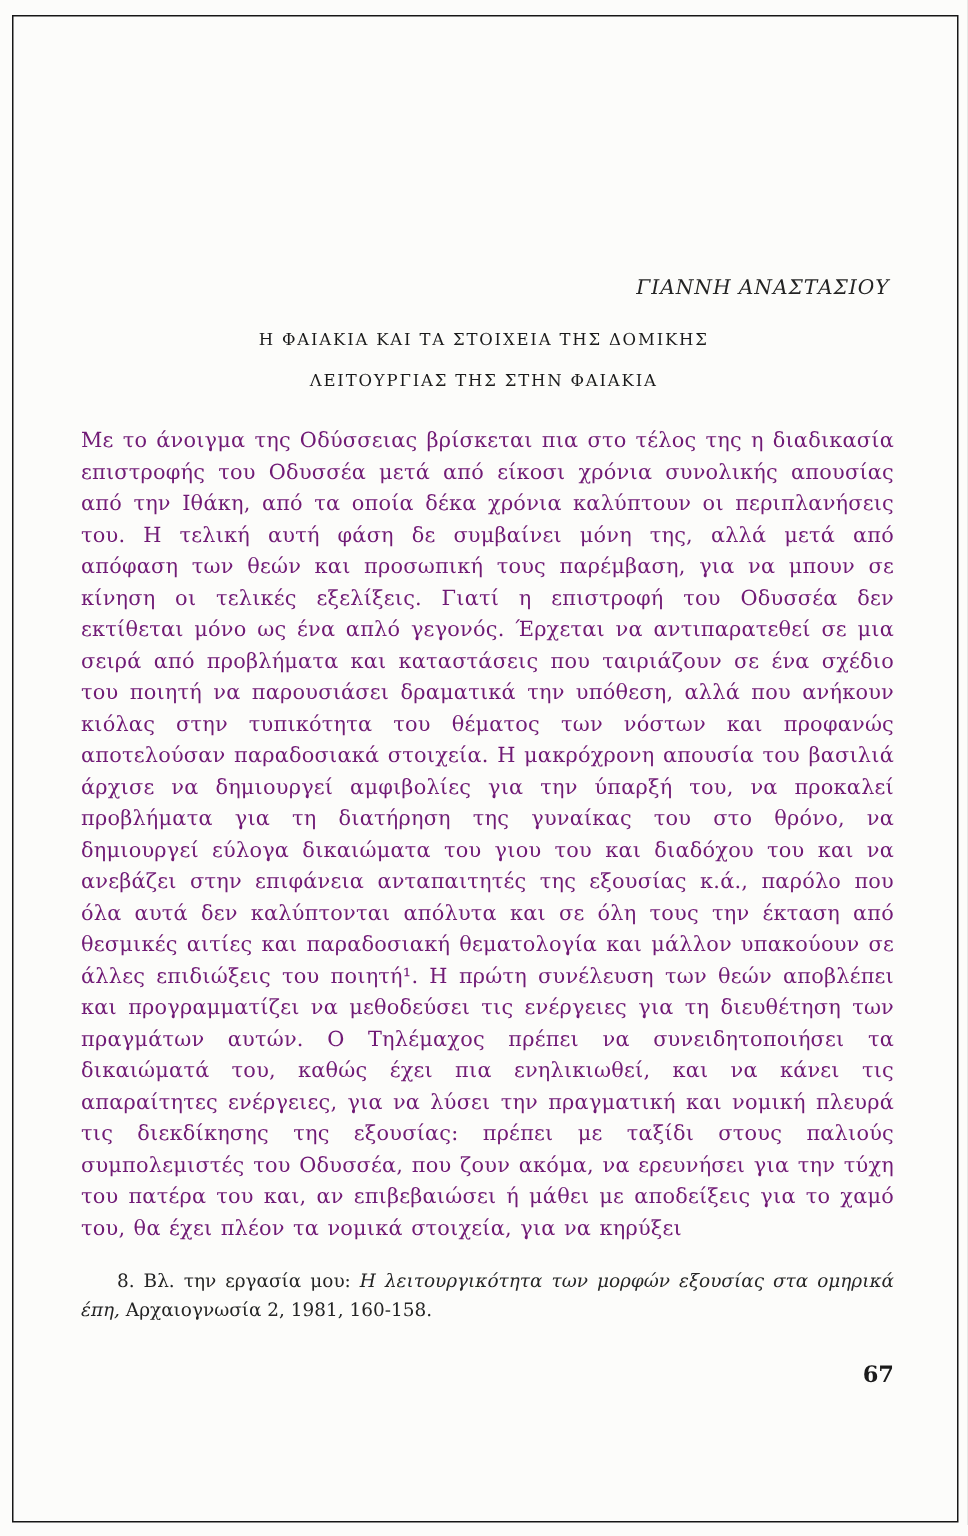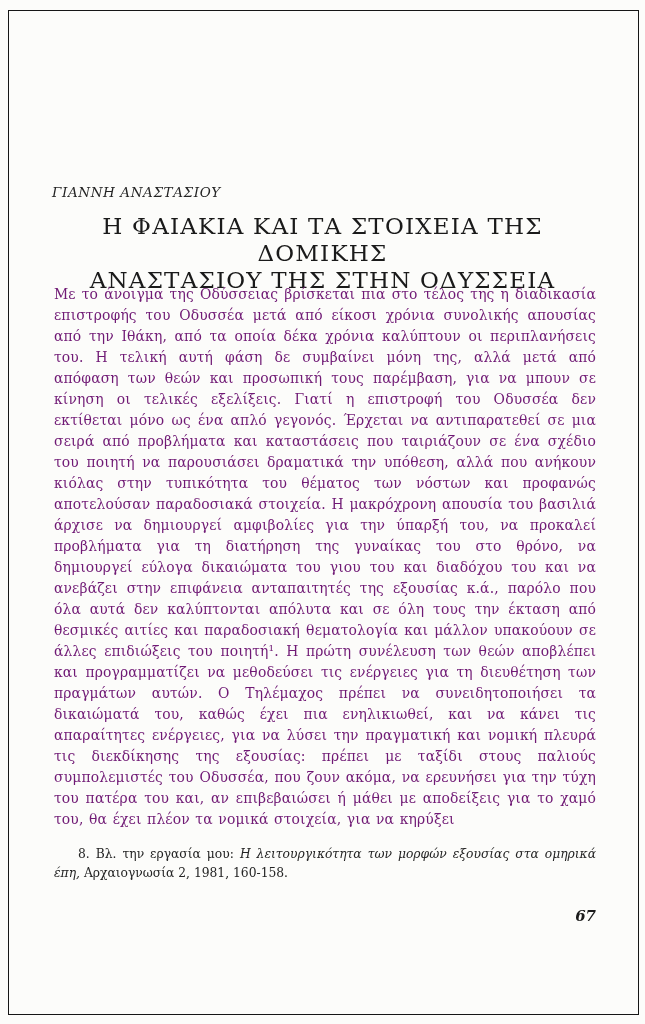--- a/index.html
+++ b/index.html
@@ -24,34 +24,34 @@
     bottom: 9px;
     border: 1px solid #161616;
     pointer-events: none;
   }
 
   .author {
     position: absolute;
     top: 184px;
     left: 52px;
     width: 541px;
-    text-align: left;
+    text-align: right;
     font-style: italic;
     font-size: 13.5px;
     letter-spacing: 0.6px;
     color: #242424;
   }
 
   .title {
     position: absolute;
     top: 213px;
     left: 36px;
     width: 573px;
     text-align: center;
-    font-size: 23px;
+    font-size: 11px;
     font-weight: normal;
     line-height: 27px;
     letter-spacing: 1.2px;
     color: #1a1a1a;
   }
 
   .body-text {
     position: absolute;
     top: 284px;
     left: 54px;
@@ -77,36 +77,35 @@
   }
 
   .footnote .work { font-style: italic; }
 
   .page-number {
     position: absolute;
     top: 907px;
     left: 54px;
     width: 542px;
     text-align: right;
-    font-style: italic;
     font-weight: bold;
     font-size: 15px;
     color: #1b1b1b;
   }
 </style>
 </head>
 <body>
 
 <div class="page">
 
   <div class="frame"></div>
 
   <div class="author">ΓΙΑΝΝΗ ΑΝΑΣΤΑΣΙΟΥ</div>
 
-  <h1 class="title"><span>Η ΦΑΙΑΚΙΑ ΚΑΙ ΤΑ ΣΤΟΙΧΕΙΑ ΤΗΣ ΔΟΜΙΚΗΣ</span><br><span>ΑΝΑΣΤΑΣΙΟΥ ΤΗΣ ΣΤΗΝ ΟΔΥΣΣΕΙΑ</span></h1>
+  <h1 class="title"><span>Η ΦΑΙΑΚΙΑ ΚΑΙ ΤΑ ΣΤΟΙΧΕΙΑ ΤΗΣ ΔΟΜΙΚΗΣ</span><br><span>ΛΕΙΤΟΥΡΓΙΑΣ ΤΗΣ ΣΤΗΝ ΦΑΙΑΚΙΑ</span></h1>
 
   <p class="body-text">Με το άνοιγμα της Οδύσσειας βρίσκεται πια στο τέλος της η διαδικασία επιστροφής του Οδυσσέα μετά από είκοσι χρόνια συνολικής απουσίας από την Ιθάκη, από τα οποία δέκα χρόνια καλύπτουν οι περιπλανήσεις του. Η τελική αυτή φάση δε συμβαίνει μόνη της, αλλά μετά από απόφαση των θεών και προσωπική τους παρέμβαση, για να μπουν σε κίνηση οι τελικές εξελίξεις. Γιατί η επιστροφή του Οδυσσέα δεν εκτίθεται μόνο ως ένα απλό γεγονός. Έρχεται να αντιπαρατεθεί σε μια σειρά από προβλήματα και καταστάσεις που ταιριάζουν σε ένα σχέδιο του ποιητή να παρουσιάσει δραματικά την υπόθεση, αλλά που ανήκουν κιόλας στην τυπικότητα του θέματος των νόστων και προφανώς αποτελούσαν παραδοσιακά στοιχεία. Η μακρόχρονη απουσία του βασιλιά άρχισε να δημιουργεί αμφιβολίες για την ύπαρξή του, να προκαλεί προβλήματα για τη διατήρηση της γυναίκας του στο θρόνο, να δημιουργεί εύλογα δικαιώματα του γιου του και διαδόχου του και να ανεβάζει στην επιφάνεια ανταπαιτητές της εξουσίας κ.ά., παρόλο που όλα αυτά δεν καλύπτονται απόλυτα και σε όλη τους την έκταση από θεσμικές αιτίες και παραδοσιακή θεματολογία και μάλλον υπακούουν σε άλλες επιδιώξεις του ποιητή¹. Η πρώτη συνέλευση των θεών αποβλέπει και προγραμματίζει να μεθοδεύσει τις ενέργειες για τη διευθέτηση των πραγμάτων αυτών. Ο Τηλέμαχος πρέπει να συνειδητοποιήσει τα δικαιώματά του, καθώς έχει πια ενηλικιωθεί, και να κάνει τις απαραίτητες ενέργειες, για να λύσει την πραγματική και νομική πλευρά τις διεκδίκησης της εξουσίας: πρέπει με ταξίδι στους παλιούς συμπολεμιστές του Οδυσσέα, που ζουν ακόμα, να ερευνήσει για την τύχη του πατέρα του και, αν επιβεβαιώσει ή μάθει με αποδείξεις για το χαμό του, θα έχει πλέον τα νομικά στοιχεία, για να κηρύξει</p>
 
   <p class="footnote"><span>8. Βλ. την εργασία μου: </span><span class="work">Η λειτουργικότητα των μορφών εξουσίας στα ομηρικά έπη,</span><span> Αρχαιογνωσία 2, 1981, 160-158.</span></p>
 
   <div class="page-number">67</div>
 
 </div>
 
 </body></html>

